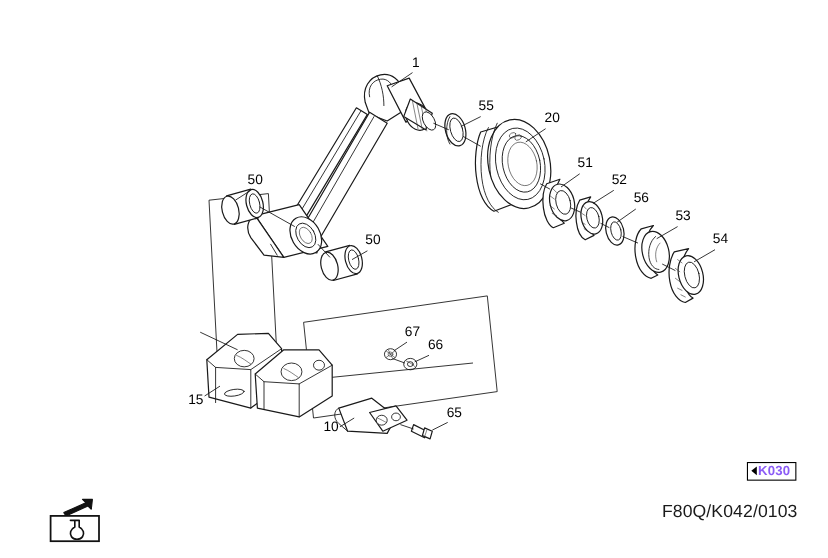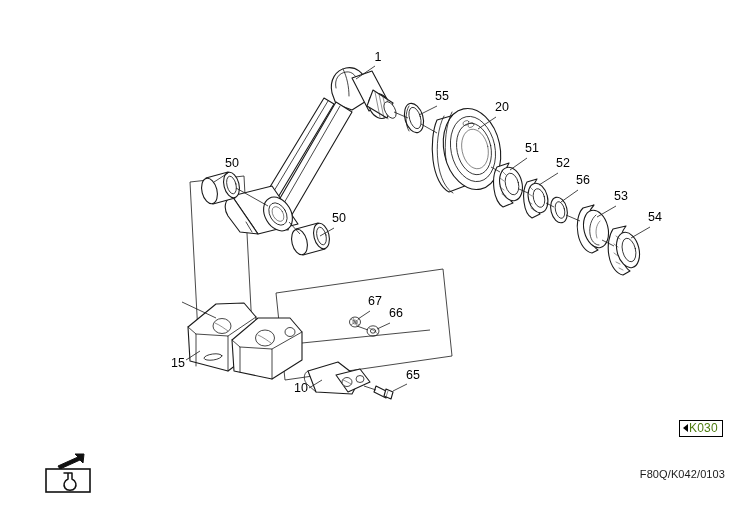--- a/index.html
+++ b/index.html
@@ -28,22 +28,22 @@
   .leader { fill: none; stroke: #1a1a1a; stroke-width: 0.8; }
   .boxln  { fill: none; stroke: #1a1a1a; stroke-width: 0.8; }
   .lbl {
     font-family: "Liberation Sans", sans-serif;
     font-size: 12.5px;
     fill: #000000;
   }
   .caption {
     position: absolute;
     right: 28px;
-    top: 468px;
-    font-size: 11px;
+    top: 457px;
+    font-size: 16px;
     color: #1a1a1a;
     letter-spacing: 0.1px;
     white-space: nowrap;
   }
   .sheet-badge {
     position: absolute;
     left: 679px;
     top: 420px;
     border: 1.4px solid #000;
     background: #fff;
@@ -55,22 +55,22 @@
   }
   .sheet-badge .arrow {
     width: 0; height: 0;
     border-top: 4.5px solid transparent;
     border-bottom: 4.5px solid transparent;
     border-right: 5.5px solid #000;
     display: inline-block;
   }
   .sheet-badge .code {
     font-size: 12px;
-    color: #4d7c0f;
-    font-weight: 400;
+    color: #8b5cf6;
+    font-weight: 700;
     letter-spacing: 0.2px;
   }
   .orient-symbol {
     position: absolute;
     left: 44px;
     top: 452px;
     width: 56px;
     height: 42px;
   }
 </style>

